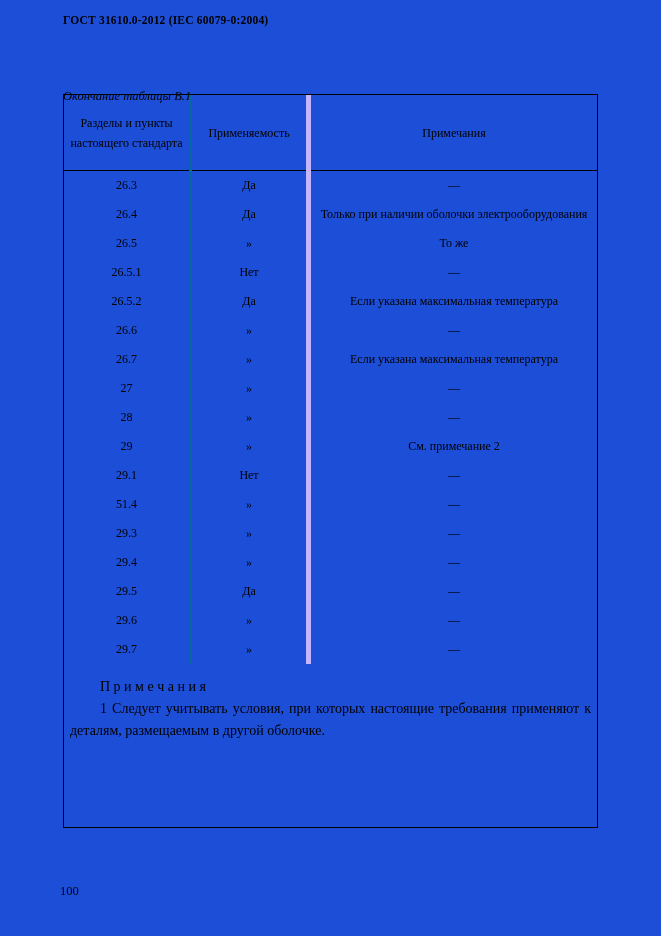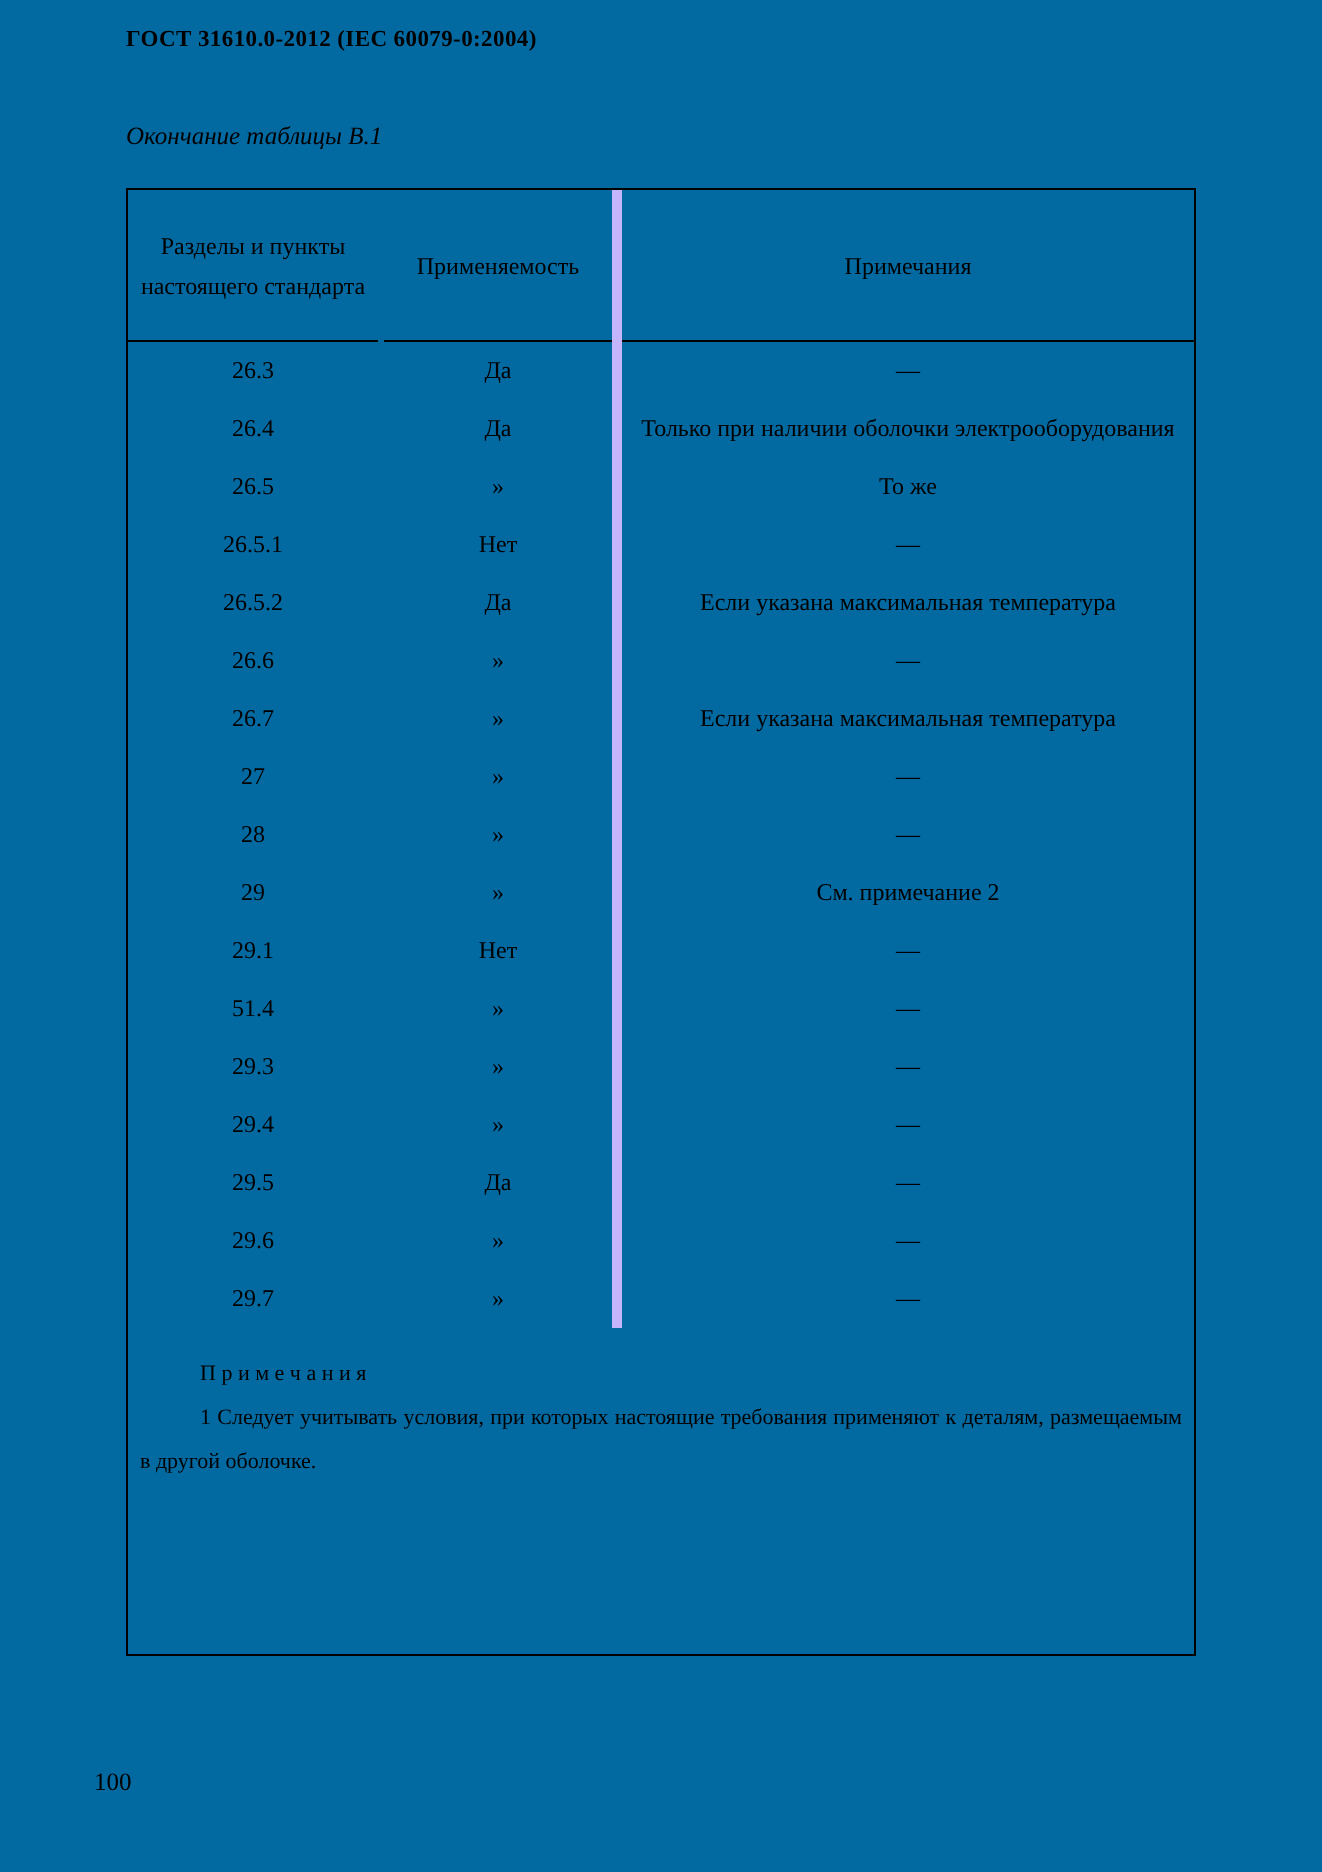--- a/index.html
+++ b/index.html
@@ -1,36 +1,36 @@
 <!DOCTYPE html>
 <html><head>
 <meta charset="utf-8">
 <style>
   html, body { margin: 0; padding: 0; background: #ffffff; }
   .page {
     position: relative;
     width: 661px;
     height: 936px;
-    background: #0369a1;
+    background: #1d4ed8;
     font-family: "Liberation Serif", serif;
     color: #000000;
     overflow: hidden;
   }
   .doc-header {
     position: absolute;
     left: 63px;
     top: 14px;
     font-weight: bold;
     font-size: 11.5px;
     letter-spacing: 0.2px;
   }
   .caption {
     position: absolute;
     left: 63px;
-    top: 61px;
+    top: 89px;
     font-style: italic;
     font-size: 12.5px;
   }
   .table-box {
     position: absolute;
     left: 63px;
     top: 94px;
     width: 535px;
     height: 734px;
     border: 1px solid #000000;
@@ -55,35 +55,35 @@
   thead th {
     height: 75px;
     line-height: 20px;
     border-bottom: 1px solid #000000;
   }
   thead th.c0, tbody td:nth-child(1) { border-right: 3px solid #0369a1; }
   thead th.c1, tbody td:nth-child(2) { border-right: 5px solid #c4b5fd; }
   tbody td { height: 29px; }
   .notes {
     padding: 12px 6px 0 6px;
-    font-size: 11px;
+    font-size: 14px;
     line-height: 22px;
   }
   .notes-title {
     text-indent: 30px;
     text-align: left;
   }
   .note {
     margin: 0;
     text-indent: 30px;
     text-align: justify;
   }
   .page-number {
     position: absolute;
-    left: 47px;
+    left: 60px;
     top: 884px;
     font-size: 12.5px;
   }
 </style>
 </head>
 <body>
 
 <div class="page">
 
   <div class="doc-header">ГОСТ 31610.0-2012 (IEC 60079-0:2004)</div>

